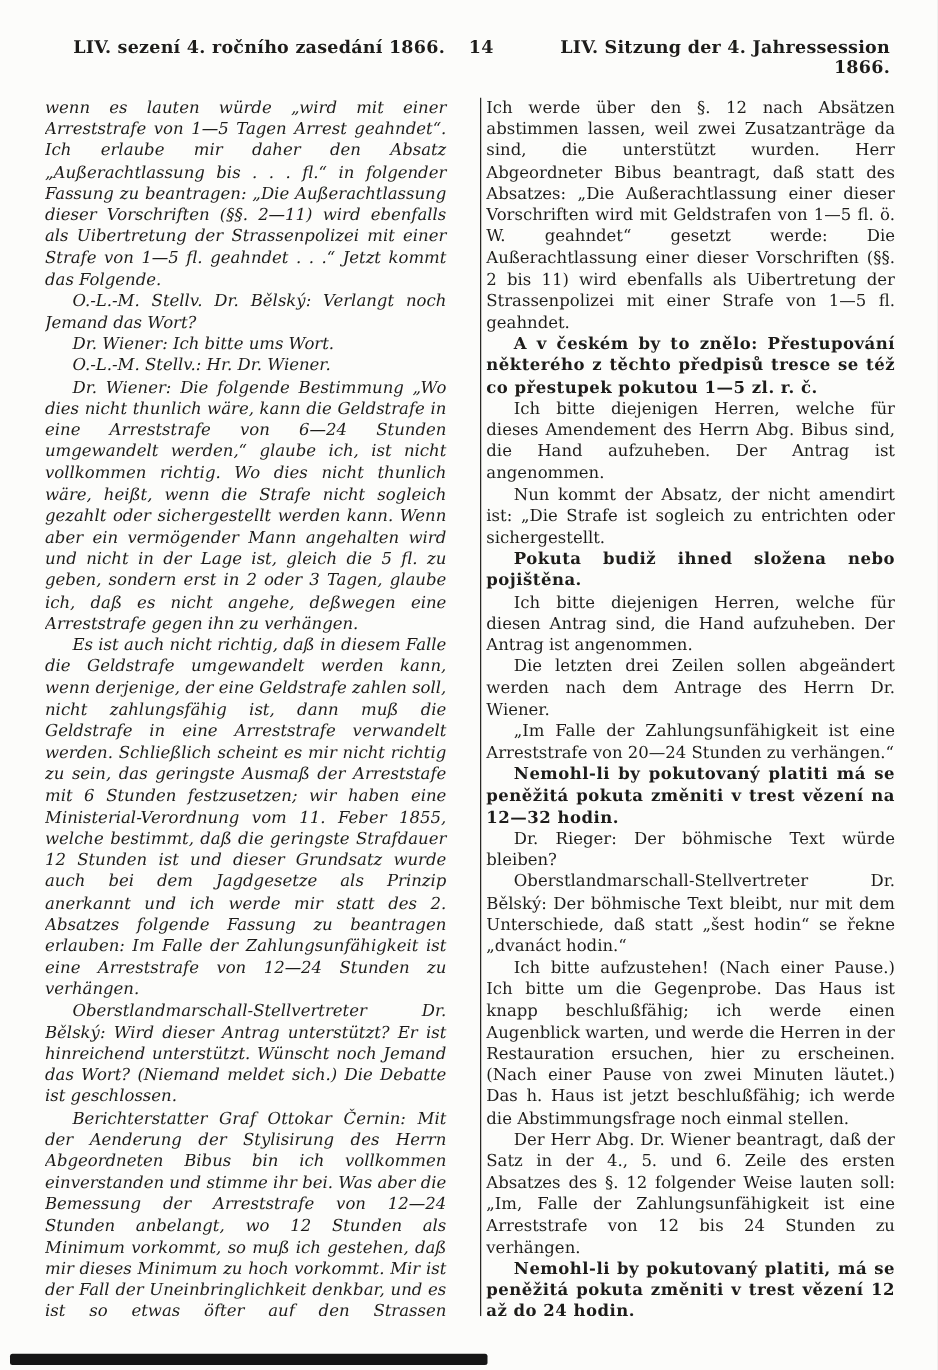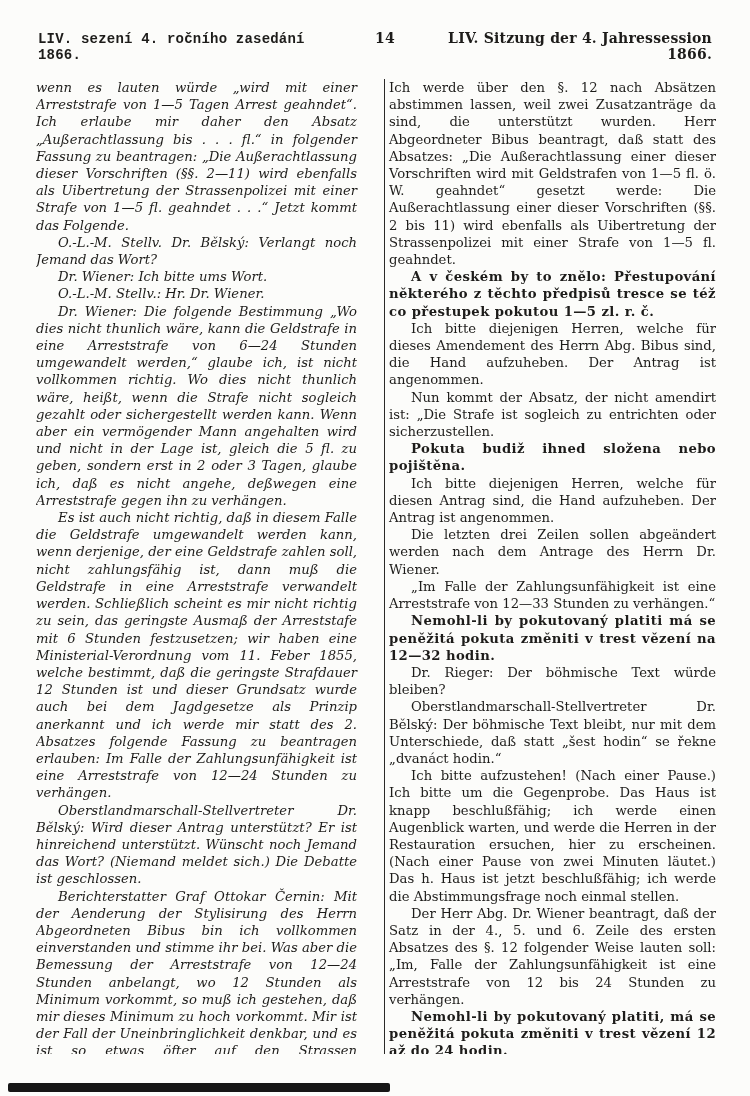--- a/index.html
+++ b/index.html
@@ -15,21 +15,21 @@
     box-sizing: border-box;
   }
   .running-head {
     display: flex;
     align-items: baseline;
     padding: 30px 38px 0 38px;
     font-size: 14px;
     font-weight: bold;
     letter-spacing: 0.2px;
   }
-  .running-head .head-left  { width: 318px; text-align: left; font-family: Liberation Mono, monospace; }
+  .running-head .head-left  { width: 318px; text-align: right; }
   .running-head .head-page  { width: 58px;  text-align: center; }
   .running-head .head-right { flex: 1;      text-align: right; }
   .body-cols {
     display: flex;
     margin: 16px 34px 0 36px;
     height: 975px;
     overflow: hidden;
   }
   .col {
     width: 334px;
@@ -83,25 +83,25 @@
         <p>Es ist auch nicht richtig, daß in diesem Falle die Geldstrafe umgewandelt werden kann, wenn derjenige, der eine Geldstrafe zahlen soll, nicht zahlungsfähig ist, dann muß die Geldstrafe in eine Arreststrafe verwandelt werden. Schließlich scheint es mir nicht richtig zu sein, das geringste Ausmaß der Arreststafe mit 6 Stunden festzusetzen; wir haben eine Ministerial-Verordnung vom 11. Feber 1855, welche bestimmt, daß die geringste Strafdauer 12 Stunden ist und dieser Grundsatz wurde auch bei dem Jagdgesetze als Prinzip anerkannt und ich werde mir statt des 2. Absatzes folgende Fassung zu beantragen erlauben: Im Falle der Zahlungsunfähigkeit ist eine Arreststrafe von 12—24 Stunden zu verhängen.</p>
         <p>Oberstlandmarschall-Stellvertreter Dr. Bělský: Wird dieser Antrag unterstützt? Er ist hinreichend unterstützt. Wünscht noch Jemand das Wort? (Niemand meldet sich.) Die Debatte ist geschlossen.</p>
         <p>Berichterstatter Graf Ottokar Černin: Mit der Aenderung der Stylisirung des Herrn Abgeordneten Bibus bin ich vollkommen einverstanden und stimme ihr bei. Was aber die Bemessung der Arreststrafe von 12—24 Stunden anbelangt, wo 12 Stunden als Minimum vorkommt, so muß ich gestehen, daß mir dieses Minimum zu hoch vorkommt. Mir ist der Fall der Uneinbringlichkeit denkbar, und es ist so etwas öfter auf den Strassen vorgekommen; es läßt sich ein Knecht, den man vom Hause geschickt hat, etwas zu Schulden kommen, er hat kein Geld, pfänden kann man auch nichts, der Wagen ist leer, daher tritt die Nothwendigkeit der Umwandlung der Strafe ein, nun und da ist das Minimum von 12 Stunden doch zu hoch, mir ist es wenigstens noch nicht vorgekommen, und ich glaube daher beim Kommissionsantrage verharren zu müssen.</p>
       </div>
 
     <div class="col col-right">
 
     <p class="noindent">Ich werde über den §. 12 nach Absätzen abstimmen lassen, weil zwei Zusatzanträge da sind, die unterstützt wurden. Herr Abgeordneter Bibus beantragt, daß statt des Absatzes: „Die Außerachtlassung einer dieser Vorschriften wird mit Geldstrafen von 1—5 fl. ö. W. geahndet“ gesetzt werde: Die Außerachtlassung einer dieser Vorschriften (§§. 2 bis 11) wird ebenfalls als Uibertretung der Strassenpolizei mit einer Strafe von 1—5 fl. geahndet.</p>
         <p class="antiqua">A v českém by to znělo: Přestupování některého z těchto předpisů tresce se též co přestupek pokutou 1—5 zl. r. č.</p>
         <p>Ich bitte diejenigen Herren, welche für dieses Amendement des Herrn Abg. Bibus sind, die Hand aufzuheben. Der Antrag ist angenommen.</p>
-        <p>Nun kommt der Absatz, der nicht amendirt ist: „Die Strafe ist sogleich zu entrichten oder sicherzustellen.</p>
+        <p>Nun kommt der Absatz, der nicht amendirt ist: „Die Strafe ist sogleich zu entrichten oder sichergestellt.</p>
         <p class="antiqua">Pokuta budiž ihned složena nebo pojištěna.</p>
         <p>Ich bitte diejenigen Herren, welche für diesen Antrag sind, die Hand aufzuheben. Der Antrag ist angenommen.</p>
         <p>Die letzten drei Zeilen sollen abgeändert werden nach dem Antrage des Herrn Dr. Wiener.</p>
-        <p>„Im Falle der Zahlungsunfähigkeit ist eine Arreststrafe von 12—33 Stunden zu verhängen.“</p>
+        <p>„Im Falle der Zahlungsunfähigkeit ist eine Arreststrafe von 20—24 Stunden zu verhängen.“</p>
         <p class="antiqua">Nemohl-li by pokutovaný platiti má se peněžitá pokuta změniti v trest vězení na 12—32 hodin.</p>
         <p>Dr. Rieger: Der böhmische Text würde bleiben?</p>
         <p>Oberstlandmarschall-Stellvertreter Dr. Bělský: Der böhmische Text bleibt, nur mit dem Unterschiede, daß statt „šest hodin“ se řekne „dvanáct hodin.“</p>
         <p>Ich bitte aufzustehen! (Nach einer Pause.) Ich bitte um die Gegenprobe. Das Haus ist knapp beschlußfähig; ich werde einen Augenblick warten, und werde die Herren in der Restauration ersuchen, hier zu erscheinen. (Nach einer Pause von zwei Minuten läutet.) Das h. Haus ist jetzt beschlußfähig; ich werde die Abstimmungsfrage noch einmal stellen.</p>
         <p>Der Herr Abg. Dr. Wiener beantragt, daß der Satz in der 4., 5. und 6. Zeile des ersten Absatzes des §. 12 folgender Weise lauten soll: „Im, Falle der Zahlungsunfähigkeit ist eine Arreststrafe von 12 bis 24 Stunden zu verhängen.</p>
         <p class="antiqua">Nemohl-li by pokutovaný platiti, má se peněžitá pokuta změniti v trest vězení 12 až do 24 hodin.</p>
       </div>
 
   </div>
 

